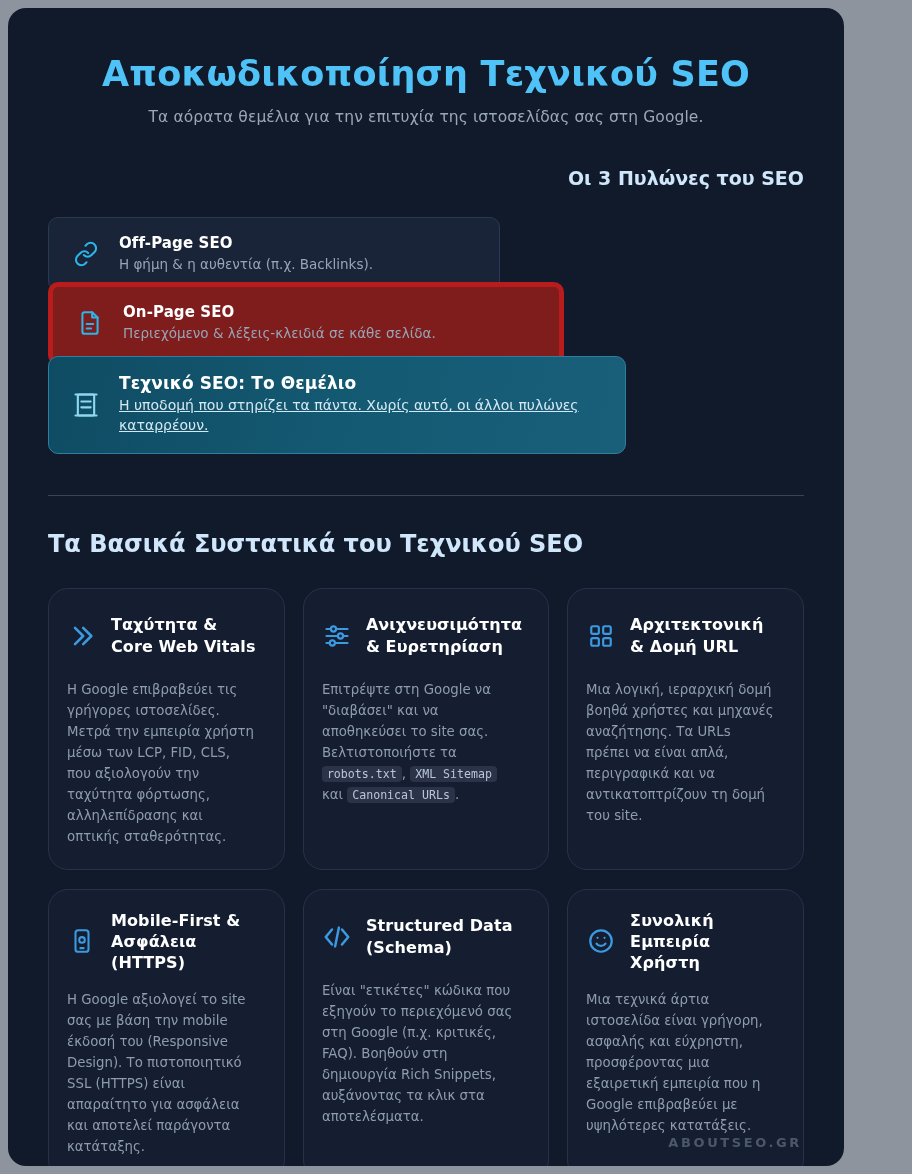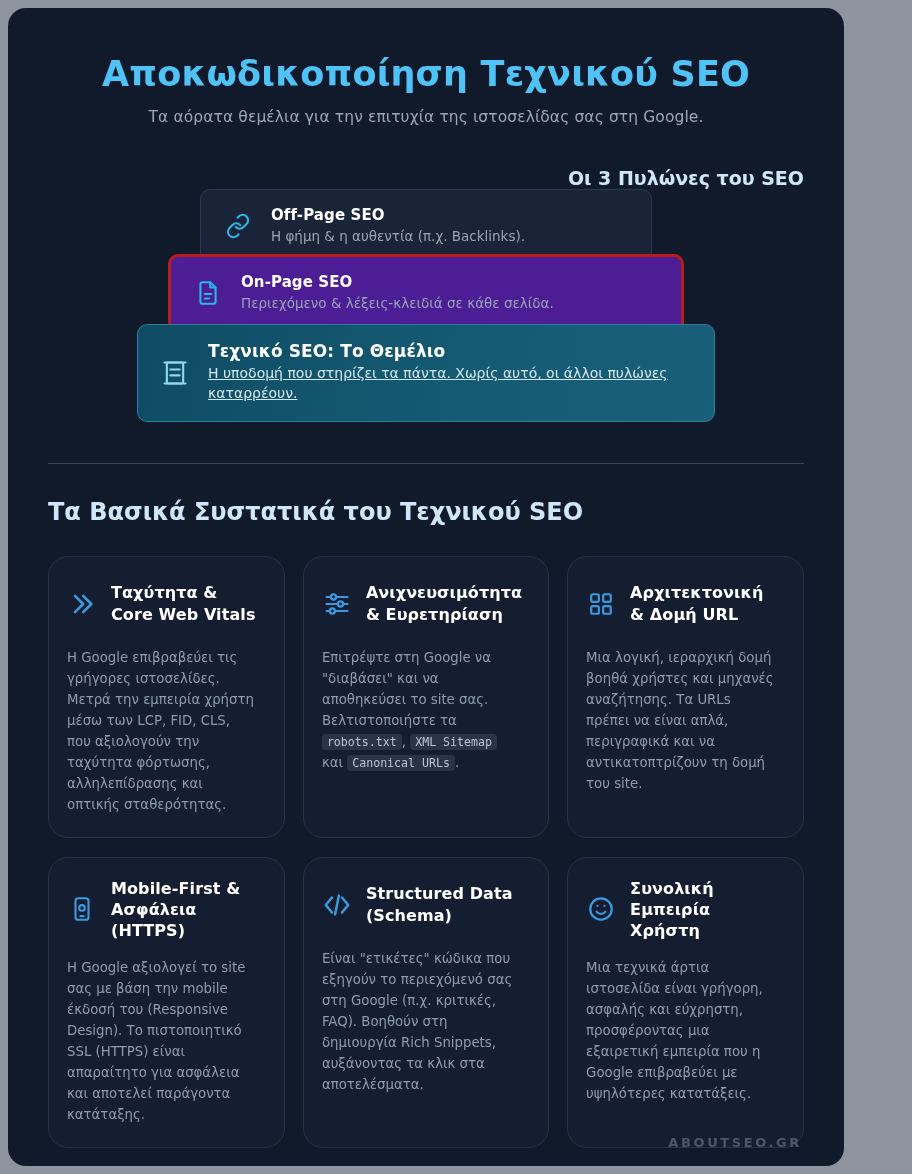--- a/index.html
+++ b/index.html
@@ -39,44 +39,44 @@
 
   
   .pillars-heading {
     text-align: right;
     color: #cfe6fb;
     font-size: 19px;
     font-weight: bold;
     margin-top: 41px;
   }
   .pillars {
+    margin-top: 28px;
     display: flex;
     flex-direction: column;
-    align-items: center;
     position: relative;
   }
   .pillar {
     display: flex;
     align-items: center;
     gap: 18px;
     padding: 16px 22px;
     border-radius: 10px;
     position: relative;
   }
   .pillar-1 {
     width: 452px;
     background: #1a2438;
     border: 1px solid #2b3a53;
     min-height: 70px;
     z-index: 1;
   }
   .pillar-2 {
     width: 516px;
-    background: #4c1d95;
-    border: 3px solid #b91c1c;
+    background: #7f1d1d;
+    border: 5px solid #b91c1c;
     min-height: 72px;
     margin-top: -9px;
     z-index: 2;
   }
   .pillar-3 {
     width: 578px;
     background: linear-gradient(100deg, #0f4c63 0%, #145a73 55%, #1a5f7a 100%);
     border: 1px solid #2d7f9e;
     min-height: 98px;
     margin-top: -9px;

